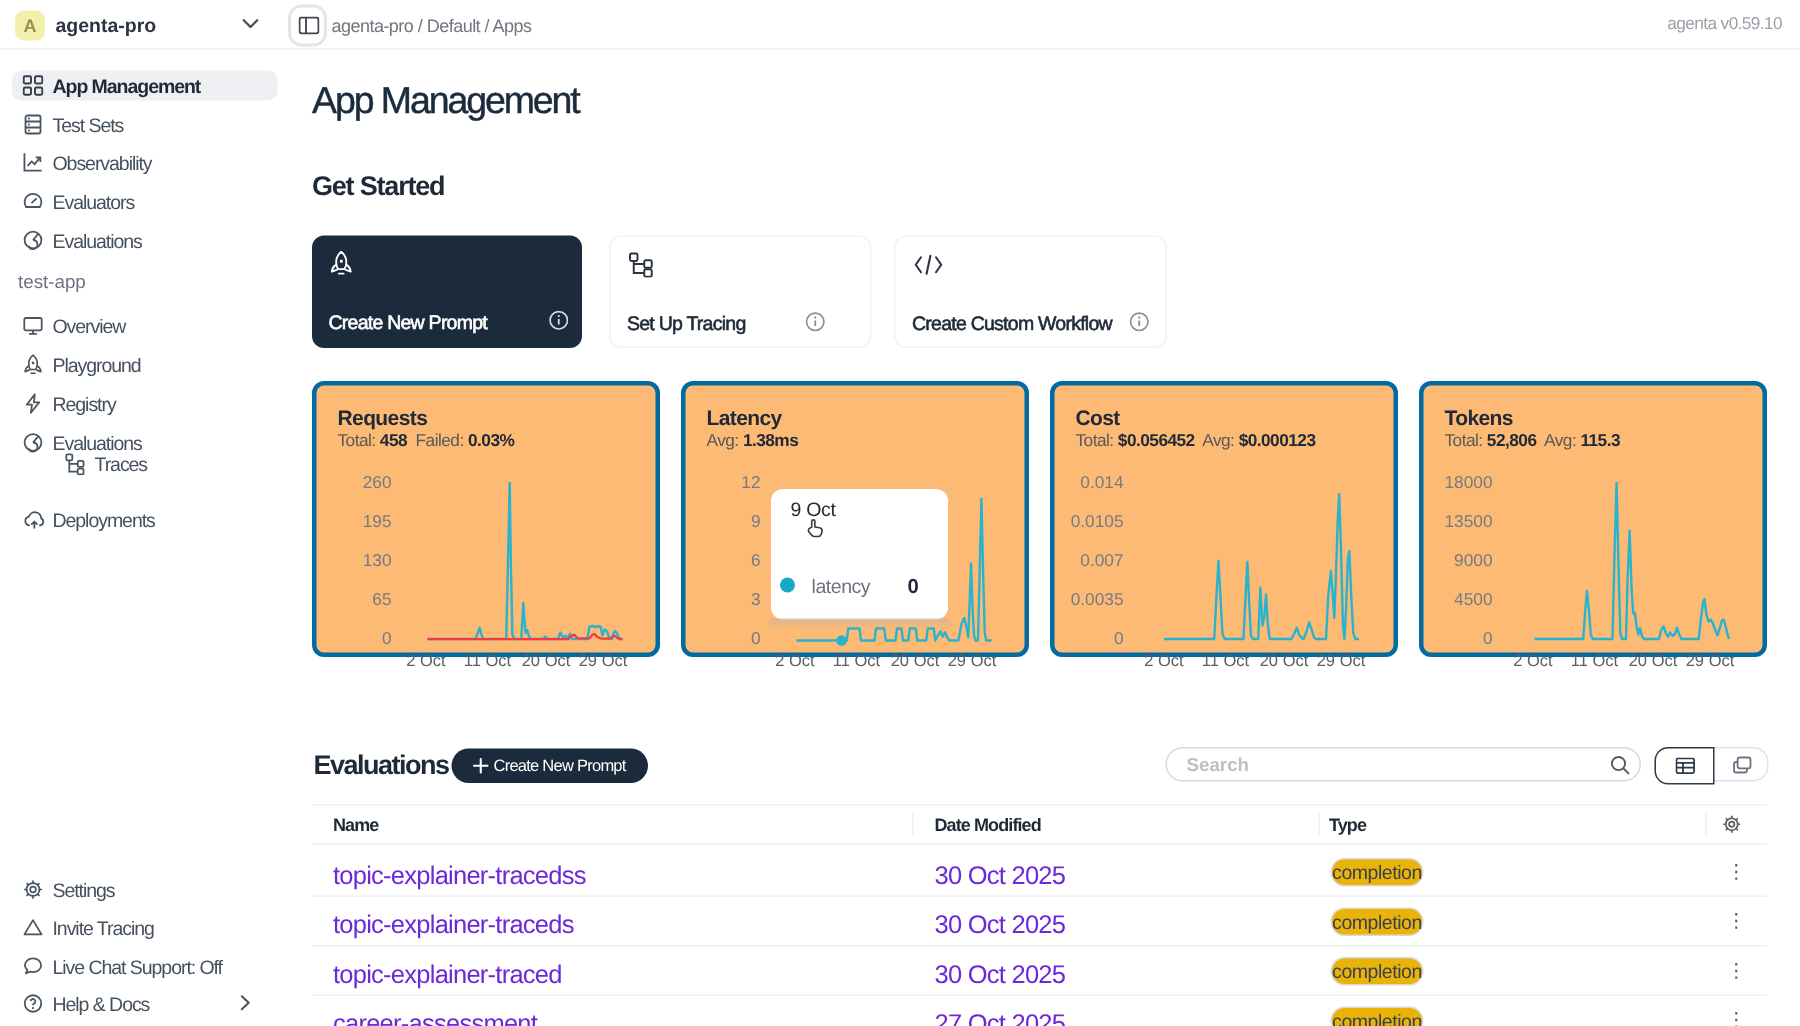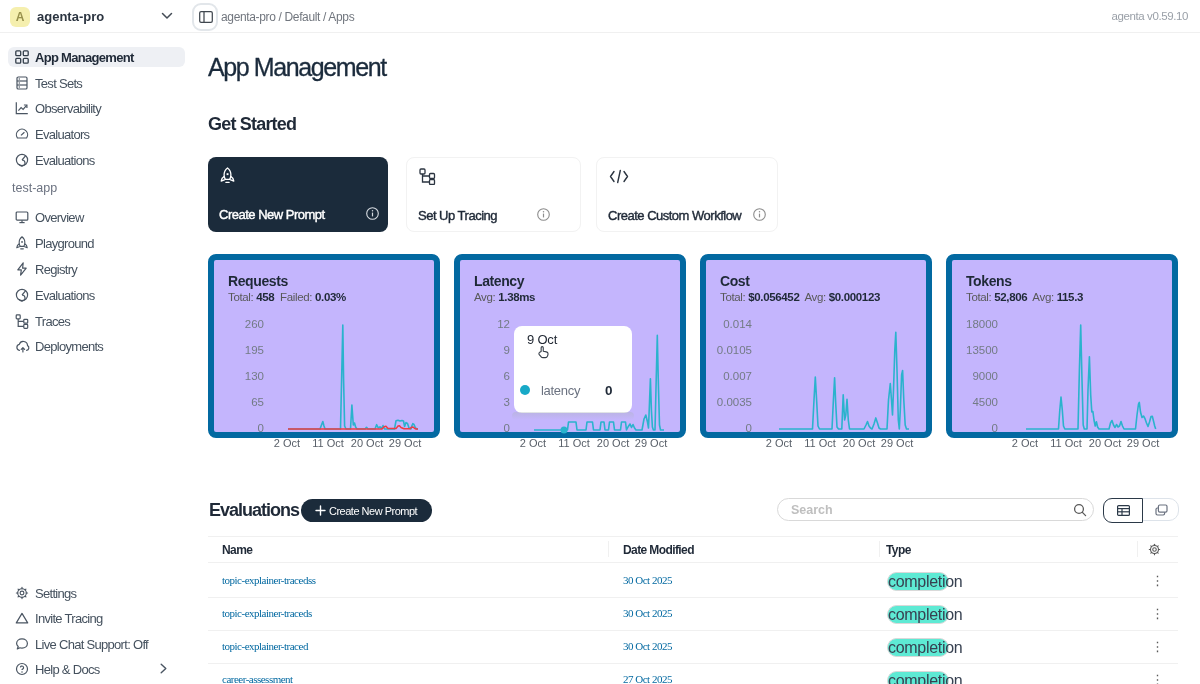--- a/index.html
+++ b/index.html
@@ -23,39 +23,39 @@
 h1.title { position:absolute; left:208px; top:52.5px; font-size:25px; font-weight:500; color:#1b2b3c; letter-spacing:-1.4px; -webkit-text-stroke:0.3px #1b2b3c; }
 h2.get { position:absolute; left:208px; top:114px; font-size:18px; font-weight:700; color:#1f2937; letter-spacing:-0.8px; }
 .gcard { position:absolute; top:157px; height:75px; border-radius:8px; border:1px solid #f2f2f2; background:#fff; }
 .gcard .lbl { position:absolute; left:11px; top:50px; font-size:13px; font-weight:400; color:#1f2937; letter-spacing:-0.5px; -webkit-text-stroke-width:0.4px; white-space:nowrap; }
 .gcard .info { position:absolute; top:50px; }
 #gc1 { left:208px; width:180px; background:#1b2b3b; border:none; }
 #gc1 .lbl { color:#fff; }
 #gc2 { left:406px; width:175px; }
 #gc3 { left:596px; width:182px; }
 
-.ccard { position:absolute; top:254px; width:232px; height:184px; border:6px solid #0369a1; border-radius:8px; background:#c4b5fd; }
+.ccard { position:absolute; top:254px; width:232px; height:184px; border:3px solid #0369a1; border-radius:8px; background:#fdba74; }
 .ccard .t { position:absolute; left:14px; top:13px; font-size:14px; font-weight:700; color:#1f2937; letter-spacing:-0.4px; }
 .ccard .s { position:absolute; left:14px; top:31px; font-size:11.5px; color:#595959; letter-spacing:-0.35px; }
 .ccard .s b { color:#1f2937; }
 .ccard svg.plot { position:absolute; left:0; top:0; }
 
 #apph { position:absolute; left:209px; top:500px; font-size:18px; font-weight:700; color:#1f2937; letter-spacing:-1px; }
 #cnp { position:absolute; left:301px; top:499px; width:131px; height:23px; border-radius:12px; background:#1b2b3b; color:#fff; font-size:12px; }
 #cnp span { position:absolute; left:28px; top:6px; white-space:nowrap; font-size:11px; letter-spacing:-0.5px; }
 #search { position:absolute; left:777px; top:498px; width:317px; height:23px; border:1px solid #d9d9d9; border-radius:12px;font-weight:bold; }
 #search .ph { position:absolute; left:13px; top:4px; font-size:12.5px; color:#bfbfbf; }
 #seg { position:absolute; left:1103px; top:498px; width:76px; height:23px; border:1px solid #dde3ea; border-radius:10px; background:#fff; }
 #seg .lft { position:absolute; left:-1px; top:-1px; width:40px; height:25px; border:1.5px solid #2b3948; border-radius:9px 0 0 9px; background:#fff; }
 
 .tline { position:absolute; background:#f0f0f0; height:1px; }
 .vline { position:absolute; background:#f0f0f0; width:1px; }
 .th { position:absolute; font-size:12px; font-weight:700; color:#1f2937; letter-spacing:-0.6px; }
-.td { position:absolute; font-size:11px; color:#0369a1; letter-spacing:-0.5px;font-family:Liberation Serif, serif; }
-.tag { position:absolute; left:887px; width:62px; height:19px; border:1px solid #d9d9d9; border-radius:9.5px; font-size:16px; letter-spacing:-0.3px; color:#374151; text-align:center; line-height:17.5px; background:#5eead4; }
+.td { position:absolute; font-size:17px; color:#6d28d9; letter-spacing:-0.5px; }
+.tag { position:absolute; left:887px; width:62px; height:19px; border:1px solid #d9d9d9; border-radius:9.5px; font-size:13px; letter-spacing:-0.3px; color:#374151; text-align:center; line-height:17.5px; background:#eab308; }
 .dots { position:absolute; left:1151px; font-size:13px; color:#595959; letter-spacing:0; }
 
 #ltip { position:absolute; left:514px; top:326px; width:118px; height:87px; background:#fff; border-radius:8px; }
 #ltipsh { position:absolute; left:512px; top:412px; width:122px; height:8px; border-radius:4px; background:linear-gradient(to bottom, rgba(170,177,185,0.38), rgba(170,177,185,0)); }
 </style>
 </head>
 <body>
 <div id="app">
 
 <div id="topbar">
@@ -160,21 +160,21 @@
 <div class="sideitem" style="top:285px;">
   <svg width="14" height="14" viewBox="0 0 14 14">
         <g fill="none" stroke="#4a5562" stroke-width="1.2">
           <circle cx="7" cy="7" r="5.6"></circle>
           <path d="M7 7 L10.5 2.9"></path>
           <path d="M7 7 a3 3 0 1 1 -2.8 4.1"></path>
         </g>
       </svg>
   <span class="txt">Evaluations</span>
 </div>
-<div class="sideitem" style="top:311px;">
+<div class="sideitem" style="top:299px;margin-left:28px;">
   <svg width="14" height="15" viewBox="0 0 14 15">
         <g fill="none" stroke="#4a5562" stroke-width="1.2">
           <rect x="1.2" y="0.9" width="4" height="4" rx="0.8"></rect>
           <path d="M3.2 4.9 V12.4 H8.8 M3.2 7.3 H8.8"></path>
           <rect x="8.8" y="5.3" width="3.9" height="3.9" rx="0.8"></rect>
           <rect x="8.8" y="10.4" width="3.9" height="3.9" rx="0.8"></rect>
         </g>
       </svg>
   <span class="txt">Traces</span>
 </div>

